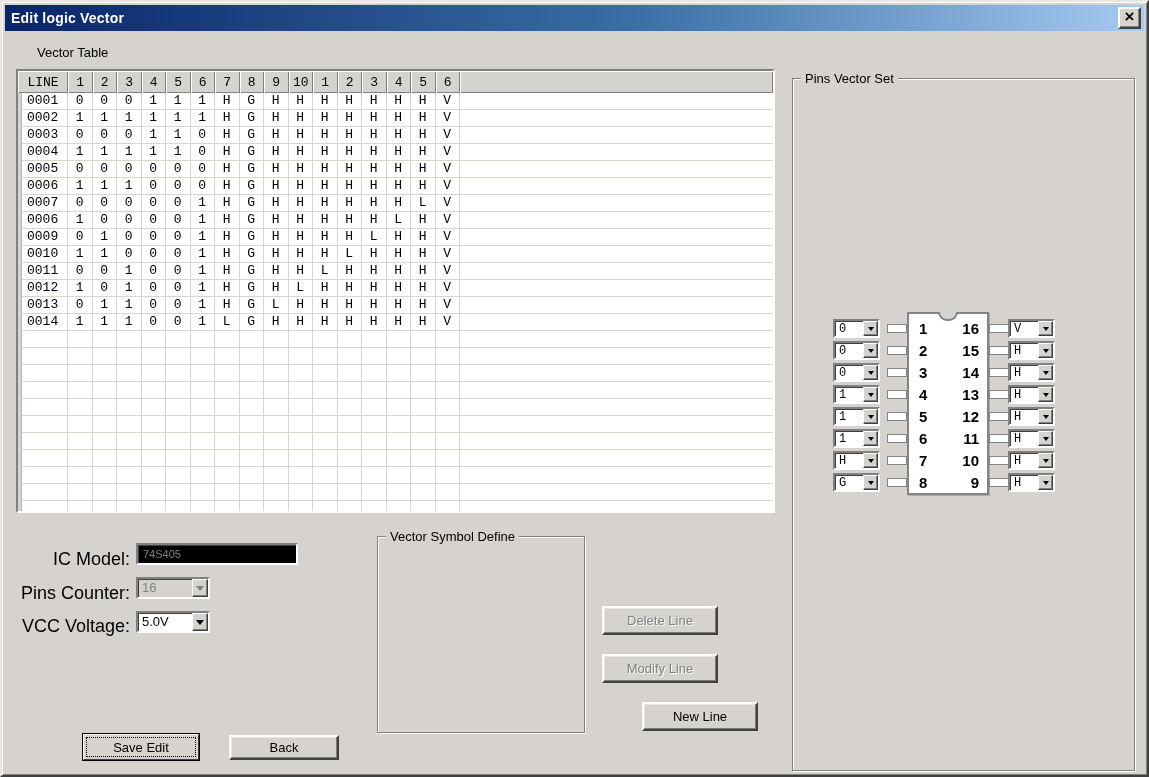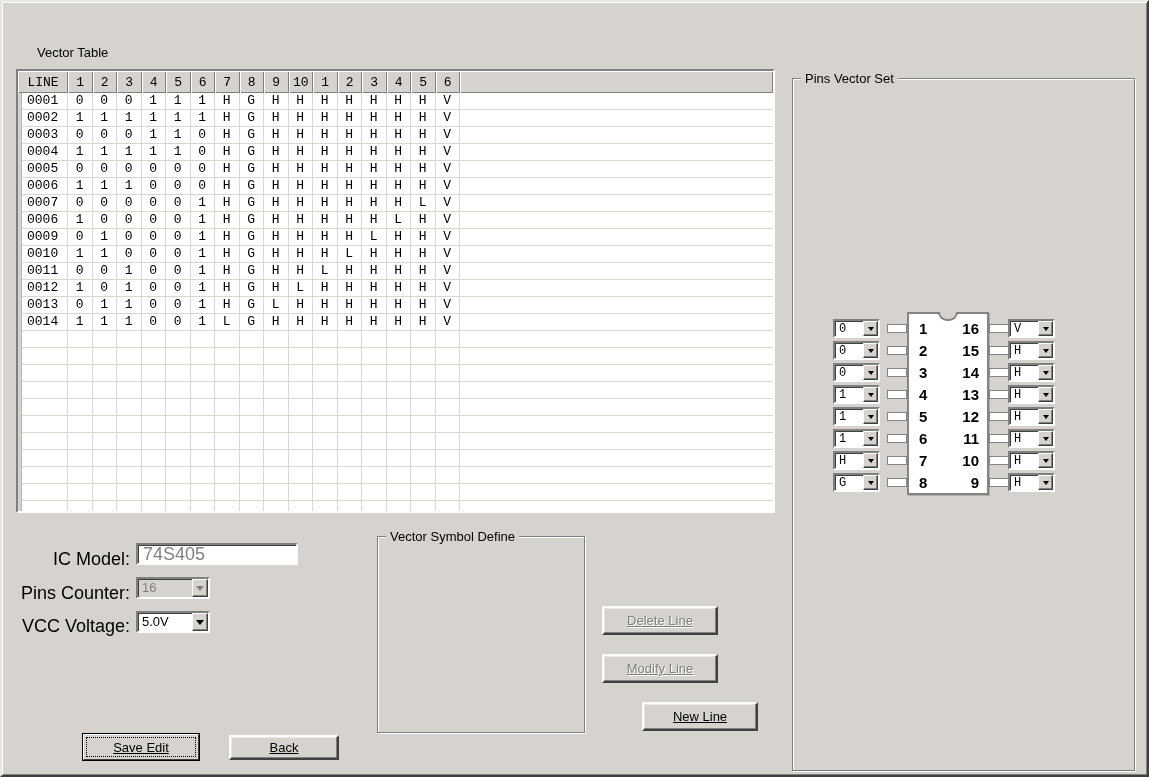--- a/index.html
+++ b/index.html
@@ -75,21 +75,21 @@
   .gb-symdef { left:375px; top:534px; width:208px; height:197px; }
   .symdef-items { position:absolute; left:21px; top:20px; }
   .sym-item { font-size:13px; color:#000; line-height:16px; white-space:pre; }
 
   
   .btn {
     position:absolute; background:#d6d3ce;
     border:2px solid; border-color:#ffffff #404040 #404040 #ffffff;
     box-shadow: inset -1px -1px 0 #808080, inset 1px 1px 0 #e9e7e3;
     display:flex; align-items:center; justify-content:center;
-    font-size:13px; color:#000; cursor:default;text-decoration:underline;
+    font-size:13px; color:#000; cursor:default;
   }
   .btn.disabled { color:#808080; text-shadow:1px 1px 0 #ffffff; }
   .btn-delete { left:600px; top:604px; width:116px; height:29px; }
   .btn-modify { left:600px; top:652px; width:116px; height:29px; }
   .btn-new    { left:600px; top:700px; width:116px; height:29px;margin-left:40px; }
   .btn-back   { left:227px; top:733px; width:110px; height:25px; }
   .btn-save   {
     left:80px; top:731px; width:118px; height:28px;
     border:1px solid #000; padding:1px;
   }
@@ -99,22 +99,22 @@
     border:1px solid; border-color:#ffffff #404040 #404040 #ffffff;
     outline:1px dotted #000; outline-offset:-4px;
     display:flex; align-items:center; justify-content:center;
   }
 
   
   .field {
     position:absolute;
     border:2px solid; border-color:#808080 #ffffff #ffffff #808080;
     box-shadow: inset 1px 1px 0 #404040;
-    background:#ffffff; display:flex; align-items:center;
-    font-size:18px; padding-left:5px;
+    background:#000000; display:flex; align-items:center;
+    font-size:11px; padding-left:5px;
   }
   .field.disabled { color:#808080; }
   .f-icmodel { left:134px; top:541px; width:162px; height:22px; }
 
   .combo {
     position:absolute;
     border:2px solid; border-color:#808080 #ffffff #ffffff #808080;
     box-shadow: inset 1px 1px 0 #404040;
     background:#ffffff; display:flex; align-items:center; font-size:13px;
   }
@@ -155,20 +155,26 @@
     height:19px; line-height:19px; font-family:"Liberation Sans", sans-serif;
   }
   .pin-num.pleft { left:10px; }
   .pin-num.pright { right:8px; text-align:right; }
 </style>
 </head>
 <body>
 
 <div class="window">
 
+  <div class="titlebar">
+    <span class="title-text">Edit logic Vector</span>
+    <div class="close-btn">
+      <span class="close-x">×</span>
+    </div>
+  </div>
 
   <span class="vt-label">Vector Table</span>
 
   <div class="grid">
     <div class="ghead" id="grid-header">
         <div class="hcell line-h">LINE</div>
         <div class="hcell num-h">1</div>
         <div class="hcell num-h">2</div>
         <div class="hcell num-h">3</div>
         <div class="hcell num-h">4</div>

